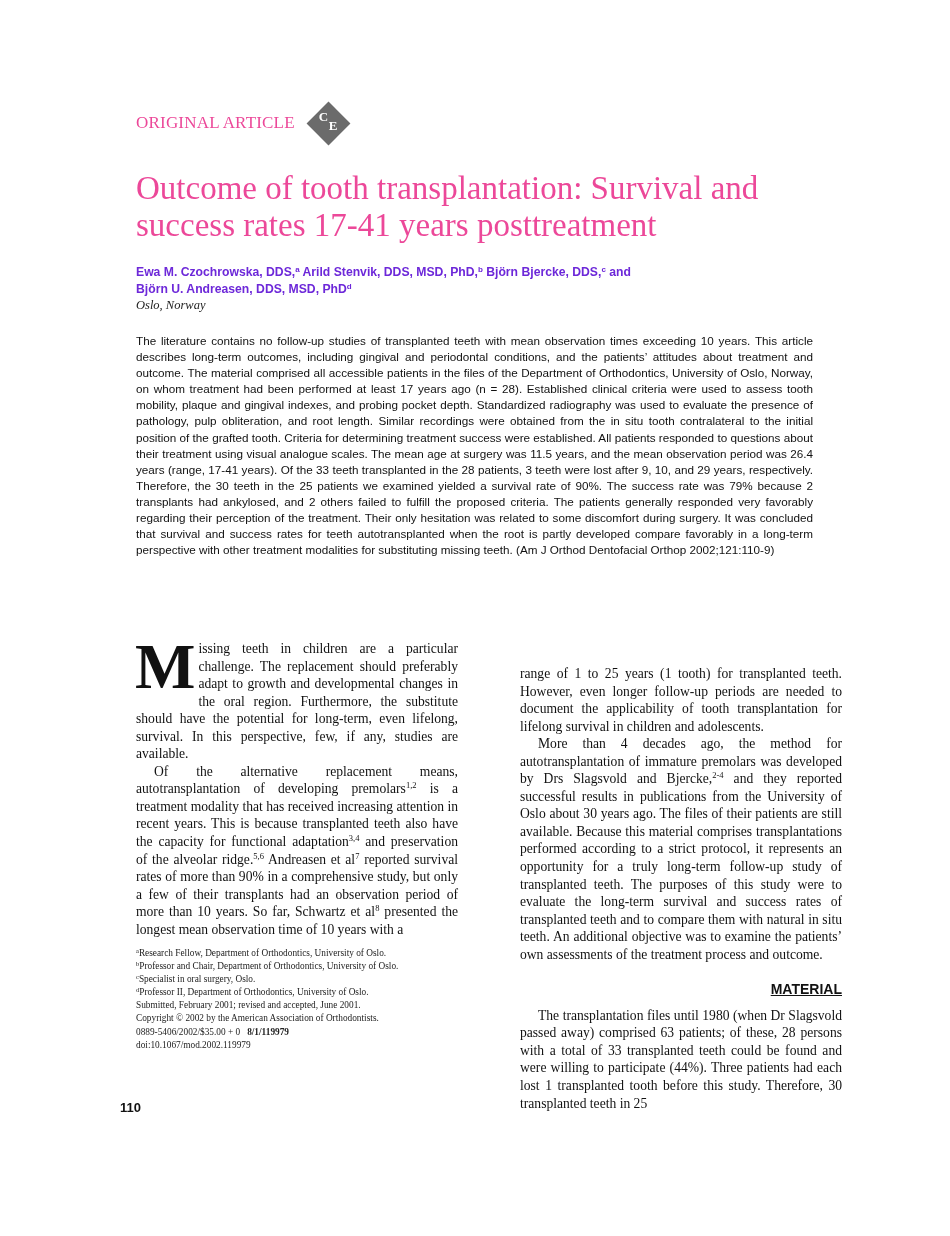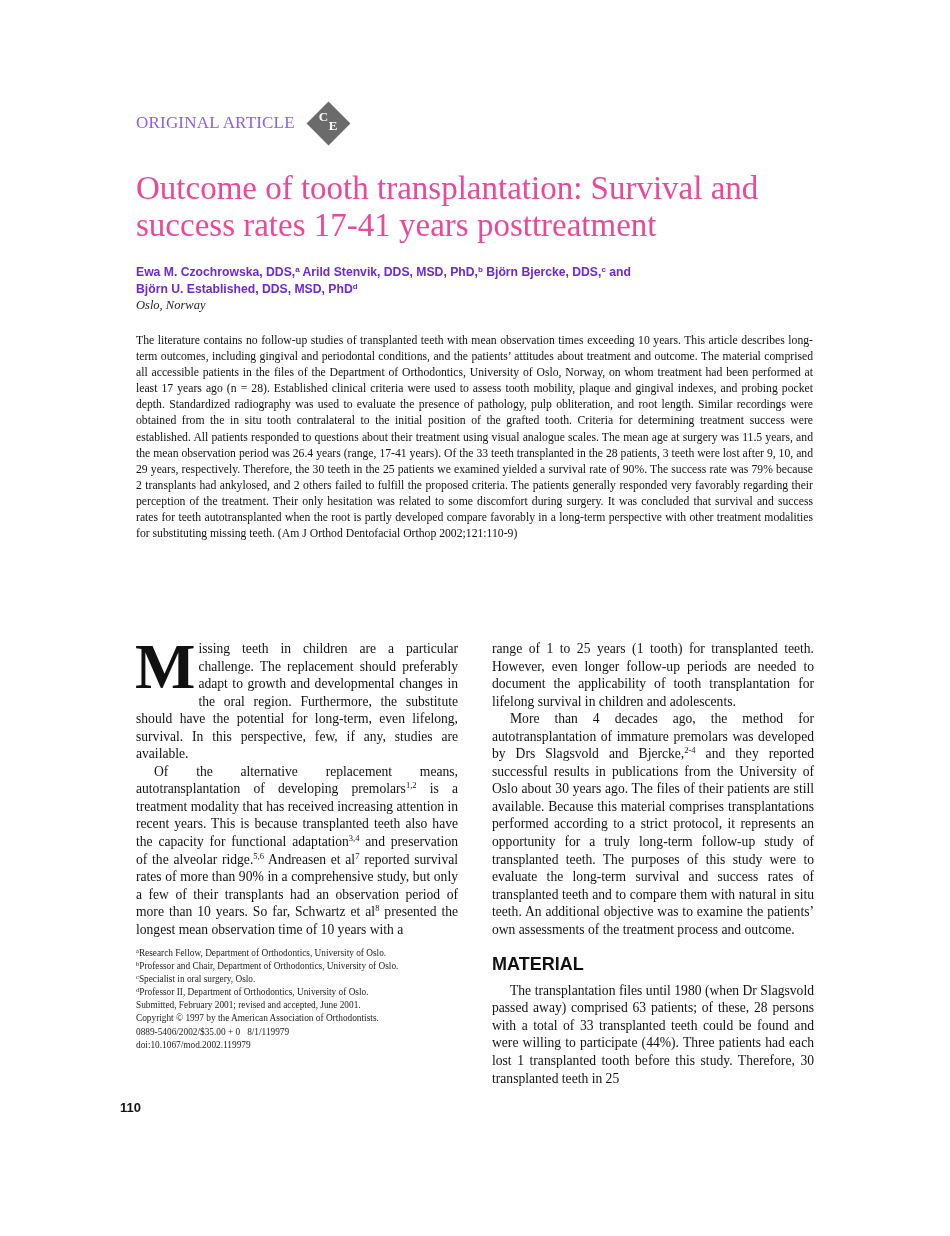--- a/index.html
+++ b/index.html
@@ -1,47 +1,47 @@
 <!DOCTYPE html>
 <html><head>
   <meta charset="utf-8">
   <style>
     html, body { margin: 0; padding: 0; background: #ffffff; }
     body { width: 950px; height: 1236px; position: relative; overflow: hidden; color: #111; }
     .page { position: absolute; left: 0; top: 0; width: 950px; height: 1236px; }
 
     .header-row { position: absolute; left: 136px; top: 100px; height: 46px; display: flex; align-items: center; }
-    .article-type { font-family: "Liberation Serif", serif; font-size: 17px; letter-spacing: 0.2px; color: #8b5cf6; }
+    .article-type { font-family: "Liberation Serif", serif; font-size: 17px; letter-spacing: 0.2px; color: #ec4899; }
     .ce-logo { position: relative; width: 46px; height: 46px; margin-left: 10px; }
     .ce-diamond { position: absolute; left: 8px; top: 8px; width: 31px; height: 31px; background: #6b6b6b; transform: rotate(45deg); }
     .ce-c { position: absolute; left: 14px; top: 9px; font-family: "Liberation Serif", serif; font-size: 13px; color: #fff; font-weight: bold; }
     .ce-e { position: absolute; left: 24px; top: 18px; font-family: "Liberation Serif", serif; font-size: 13px; color: #fff; font-weight: bold; }
 
     .title { position: absolute; left: 136px; top: 170px; width: 700px; font-family: "Liberation Serif", serif; font-size: 33px; line-height: 37px; color: #ec4899; font-weight: normal; margin: 0; }
 
     .authors { position: absolute; left: 136px; top: 264px; width: 700px; font-family: "Liberation Sans", sans-serif; font-size: 12.2px; line-height: 17px; font-weight: bold; color: #6d28d9; }
     .authors sup { font-size: 8px; line-height: 0; vertical-align: 4px; }
     .affiliation { position: absolute; left: 136px; top: 298px; font-family: "Liberation Serif", serif; font-style: italic; font-size: 12.5px; color: #222; }
 
-    .abstract { position: absolute; left: 136px; top: 333px; width: 677px; font-family: Liberation Serif, serif; font-size: 11.7px; line-height: 16.1px; text-align: justify; color: #111; margin: 0; }
+    .abstract { position: absolute; left: 136px; top: 333px; width: 677px; font-family: Liberation Sans, sans-serif; font-size: 11.7px; line-height: 16.1px; text-align: justify; color: #111; margin: 0; }
 
     .col { position: absolute; top: 640px; width: 322px; font-family: "Liberation Serif", serif; font-size: 13.6px; line-height: 17.55px; color: #111; text-align: justify; }
     .col-left { left: 136px; }
-    .col-right { left: 492px; }
+    .col-right { left: 520px; margin-top: 25px; }
     .col p { margin: 0; }
     .col p.indent { text-indent: 18px; }
     .col sup { font-size: 8.5px; line-height: 0; vertical-align: 5px; }
     .dropcap { float: left; font-family: "Liberation Serif", serif; font-weight: bold; font-size: 64px; line-height: 48px; height: 50px; margin: 2px 3px 0 -1px; padding-top: 1px; }
 
-    .section-heading { font-family: "Liberation Sans", sans-serif; font-weight: bold; font-size: 18px; margin: 18px 0 8px 0 !important; text-align: left; }
+    .section-heading { font-family: "Liberation Sans", sans-serif; font-weight: bold; font-size: 14px; margin: 18px 0 8px 0 !important; text-align: right; text-decoration: underline; }
 
     .footnotes { position: absolute; left: 136px; top: 947px; width: 322px; font-family: "Liberation Serif", serif; font-size: 9.3px; line-height: 13.1px; color: #222; text-align: justify; }
     .footnotes div { margin: 0; }
     .footnotes sup { font-size: 6.5px; line-height: 0; vertical-align: 3px; }
-    .fn-bold { font-weight: normal; }
+    .fn-bold { font-weight: bold; }
 
     .page-number { position: absolute; left: 120px; top: 1100px; font-family: "Liberation Sans", sans-serif; font-weight: bold; font-size: 13px; color: #111; }
   </style>
 </head>
 <body>
 
 <div class="page">
 
   <div class="header-row">
     <span class="article-type">ORIGINAL ARTICLE</span>
@@ -55,21 +55,21 @@
   <h1 class="title">
     <span>Outcome of tooth transplantation: Survival and</span><br>
     <span>success rates 17-41 years posttreatment</span>
   </h1>
 
   <div class="authors">
     <span>Ewa M. Czochrowska, DDS,</span><sup>a</sup>
     <span>Arild Stenvik, DDS, MSD, PhD,</span><sup>b</sup>
     <span>Björn Bjercke, DDS,</span><sup>c</sup>
     <span>and</span><br>
-    <span>Björn U. Established, DDS, MSD, PhD</span><sup>d</sup>
+    <span>Björn U. Andreasen, DDS, MSD, PhD</span><sup>d</sup>
   </div>
 
   <div class="affiliation">Oslo, Norway</div>
 
   <p class="abstract">The literature contains no follow-up studies of transplanted teeth with mean observation times exceeding 10 years. This article describes long-term outcomes, including gingival and periodontal conditions, and the patients’ attitudes about treatment and outcome. The material comprised all accessible patients in the files of the Department of Orthodontics, University of Oslo, Norway, on whom treatment had been performed at least 17 years ago (n = 28). Established clinical criteria were used to assess tooth mobility, plaque and gingival indexes, and probing pocket depth. Standardized radiography was used to evaluate the presence of pathology, pulp obliteration, and root length. Similar recordings were obtained from the in situ tooth contralateral to the initial position of the grafted tooth. Criteria for determining treatment success were established. All patients responded to questions about their treatment using visual analogue scales. The mean age at surgery was 11.5 years, and the mean observation period was 26.4 years (range, 17-41 years). Of the 33 teeth transplanted in the 28 patients, 3 teeth were lost after 9, 10, and 29 years, respectively. Therefore, the 30 teeth in the 25 patients we examined yielded a survival rate of 90%. The success rate was 79% because 2 transplants had ankylosed, and 2 others failed to fulfill the proposed criteria. The patients generally responded very favorably regarding their perception of the treatment. Their only hesitation was related to some discomfort during surgery. It was concluded that survival and success rates for teeth autotransplanted when the root is partly developed compare favorably in a long-term perspective with other treatment modalities for substituting missing teeth. (Am J Orthod Dentofacial Orthop 2002;121:110-9)</p>
 
   <div class="col col-left">
     <p><span class="dropcap">M</span><span>issing teeth in children are a particular challenge. The replacement should preferably adapt to growth and developmental changes in the oral region. Furthermore, the substitute should have the potential for long-term, even lifelong, survival. In this perspective, few, if any, studies are available.</span></p>
     <p class="indent"><span>Of the alternative replacement means, autotransplantation of developing premolars</span><sup>1,2</sup><span> is a treatment modality that has received increasing attention in recent years. This is because transplanted teeth also have the capacity for functional adaptation</span><sup>3,4</sup><span> and preservation of the alveolar ridge.</span><sup>5,6</sup><span> Andreasen et al</span><sup>7</sup><span> reported survival rates of more than 90% in a comprehensive study, but only a few of their transplants had an observation period of more than 10 years. So far, Schwartz et al</span><sup>8</sup><span> presented the longest mean observation time of 10 years with a</span></p>
   </div>
@@ -80,19 +80,19 @@
     <p class="section-heading">MATERIAL</p>
     <p class="indent">The transplantation files until 1980 (when Dr Slagsvold passed away) comprised 63 patients; of these, 28 persons with a total of 33 transplanted teeth could be found and were willing to participate (44%). Three patients had each lost 1 transplanted tooth before this study. Therefore, 30 transplanted teeth in 25</p>
   </div>
 
   <div class="footnotes">
     <div><sup>a</sup><span>Research Fellow, Department of Orthodontics, University of Oslo.</span></div>
     <div><sup>b</sup><span>Professor and Chair, Department of Orthodontics, University of Oslo.</span></div>
     <div><sup>c</sup><span>Specialist in oral surgery, Oslo.</span></div>
     <div><sup>d</sup><span>Professor II, Department of Orthodontics, University of Oslo.</span></div>
     <div>Submitted, February 2001; revised and accepted, June 2001.</div>
-    <div>Copyright © 1997 by the American Association of Orthodontists.</div>
+    <div>Copyright © 2002 by the American Association of Orthodontists.</div>
     <div><span>0889-5406/2002/$35.00 + 0</span>&nbsp;&nbsp;&nbsp;<span class="fn-bold">8/1/119979</span></div>
     <div>doi:10.1067/mod.2002.119979</div>
   </div>
 
   <div class="page-number">110</div>
 </div>
 
 </body></html>

